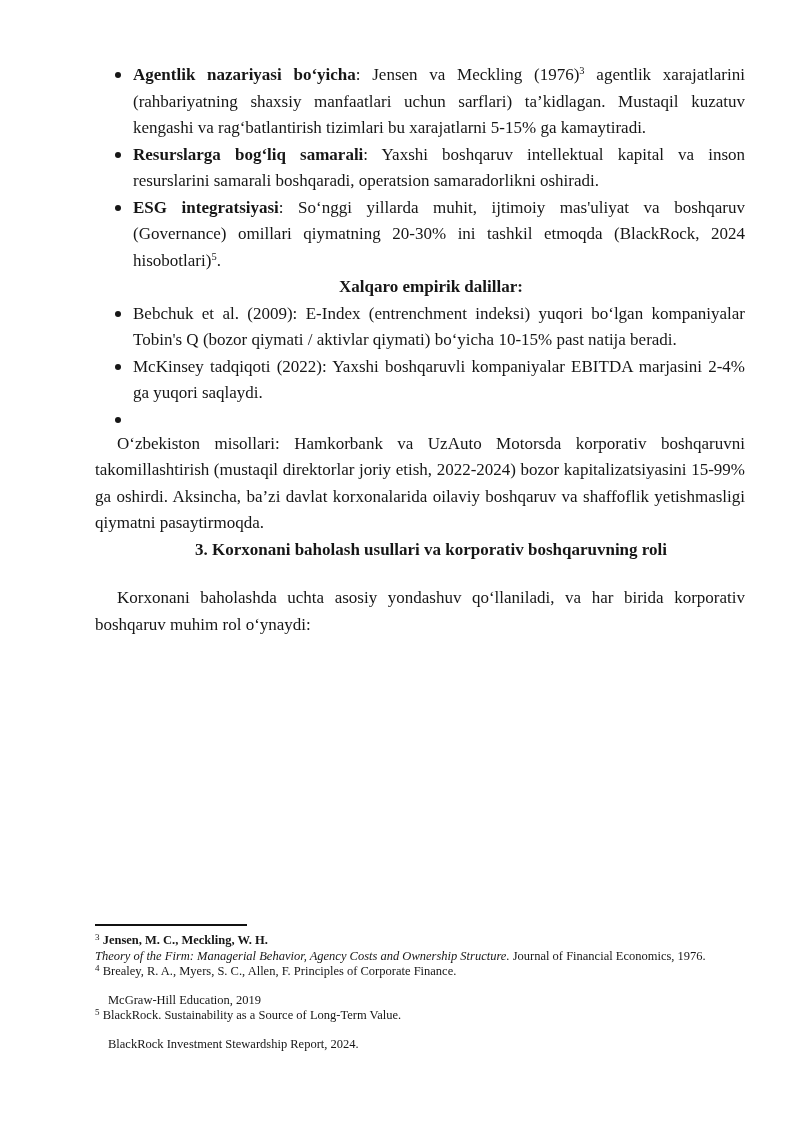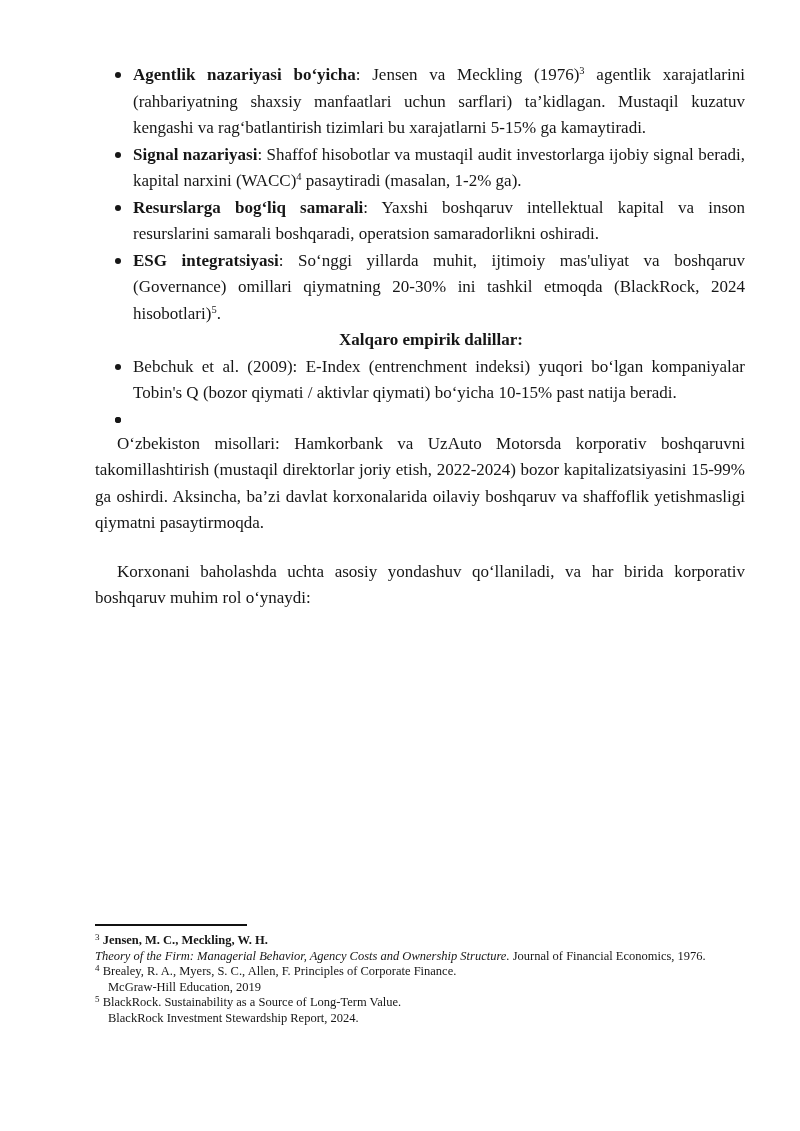--- a/index.html
+++ b/index.html
@@ -80,59 +80,57 @@
     border-top: 2px solid #111111;
     margin-bottom: 7px;
   }
   .fn { margin: 0; }
   sup.fnref {
     font-size: 9px;
     line-height: 0;
     vertical-align: 4px;
   }
   .fn .it { font-style: italic; }
-  .fn-cont { padding-left: 13px; }
+  .fn-cont { padding-left: 13px; margin-top: 13px; }
 </style>
 </head>
 <body>
 
 <div class="page">
   <div class="content">
 
     <ul class="blist">
       <li>
         <span class="dot"></span><span class="b">Agentlik nazariyasi bo‘yicha</span><span>: Jensen va Meckling (1976)</span><sup class="ref">3</sup><span> agentlik xarajatlarini (rahbariyatning shaxsiy manfaatlari uchun sarflari) ta’kidlagan. Mustaqil kuzatuv kengashi va rag‘batlantirish tizimlari bu xarajatlarni 5-15% ga kamaytiradi.</span>
-      </li>
-      <li>
-        <span class="dot"></span><span class="b">Signal nazariyasi</span><span>: Shaffof hisobotlar va mustaqil audit investorlarga ijobiy signal beradi, kapital narxini (WACC)</span><sup class="ref">4</sup><span> pasaytiradi (masalan, 1-2% ga).</span>
       </li>
       <li>
         <span class="dot"></span><span class="b">Resurslarga bog‘liq samarali</span><span>: Yaxshi boshqaruv intellektual kapital va inson resurslarini samarali boshqaradi, operatsion samaradorlikni oshiradi.</span>
       </li>
       <li>
         <span class="dot"></span><span class="b">ESG integratsiyasi</span><span>: So‘nggi yillarda muhit, ijtimoiy mas'uliyat va boshqaruv (Governance) omillari qiymatning 20-30% ini tashkil etmoqda (BlackRock, 2024 hisobotlari)</span><sup class="ref">5</sup><span>.</span>
       </li>
     </ul>
 
     <h2 class="doc-h h-empirical">Xalqaro empirik dalillar:</h2>
 
     <ul class="blist">
       <li>
         <span class="dot"></span><span>Bebchuk et al. (2009): E-Index (entrenchment indeksi) yuqori bo‘lgan kompaniyalar Tobin's Q (bozor qiymati / aktivlar qiymati) bo‘yicha 10-15% past natija beradi.</span>
       </li>
       <li>
-        <span class="dot"></span>
+        <span class="dot"></span><span>McKinsey tadqiqoti (2022): Yaxshi boshqaruvli kompaniyalar EBITDA marjasini 2-4% ga yuqori saqlaydi.</span>
       </li>
       <li>
         <span class="dot"></span>
       </li>
     </ul>
 
     <p class="p-indent">O‘zbekiston misollari: Hamkorbank va UzAuto Motorsda korporativ boshqaruvni takomillashtirish (mustaqil direktorlar joriy etish, 2022-2024) bozor kapitalizatsiyasini 15-99% ga oshirdi. Aksincha, ba’zi davlat korxonalarida oilaviy boshqaruv va shaffoflik yetishmasligi qiymatni pasaytirmoqda.</p>
 
+    <h2 class="doc-h h-sec3">3. Korxonani baholash usullari va korporativ boshqaruvning roli</h2>
 
     <p class="p-indent p-intro">Korxonani baholashda uchta asosiy yondashuv qo‘llaniladi, va har birida korporativ boshqaruv muhim rol o‘ynaydi:</p>
 
 
   </div>
 
   <div class="footnotes">
     <div class="fn-sep"></div>
 
     <div class="fn">

